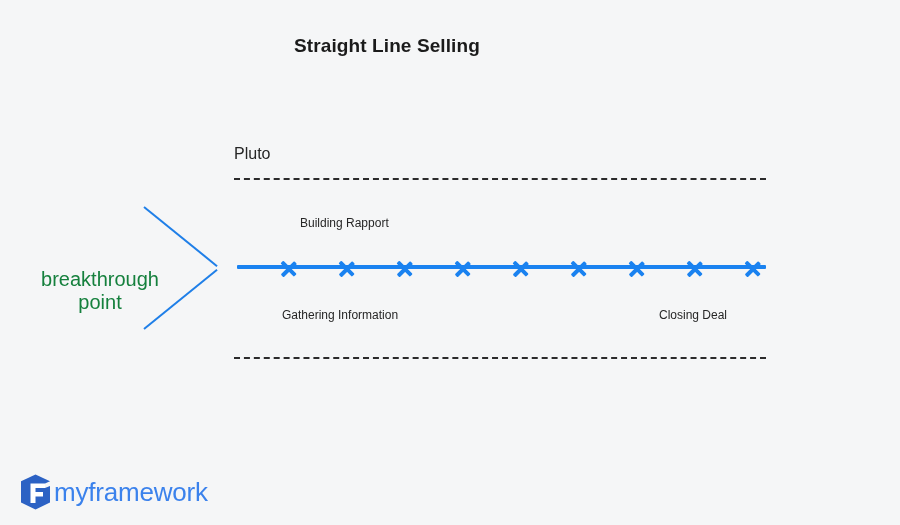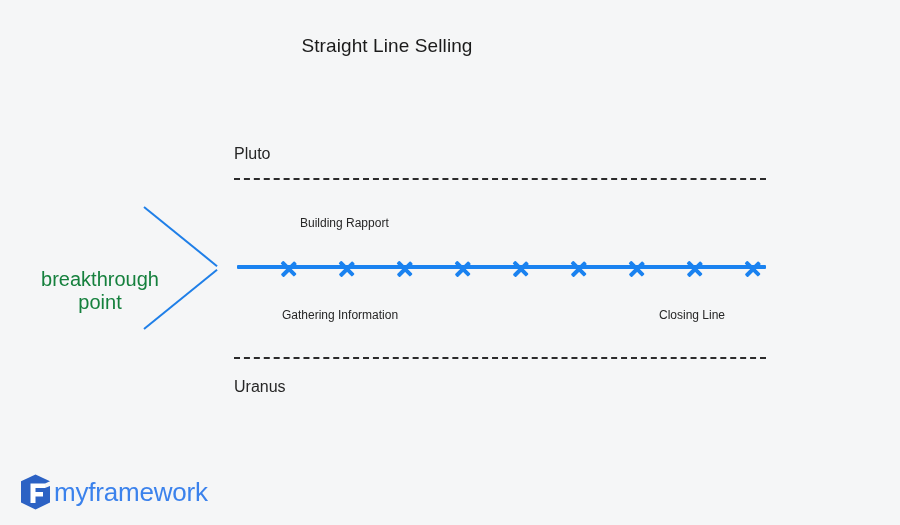--- a/index.html
+++ b/index.html
@@ -20,21 +20,21 @@
   }
 
   
   .title {
     position: absolute;
     top: 35px;
     left: 0;
     width: 774px;
     text-align: center;
     font-size: 19px;
-    font-weight: normal;
+    font-weight: bold;
     color: #1b1b1b;
     letter-spacing: 0.1px;
   }
 
   
   .dashed-line {
     position: absolute;
     left: 234px;
     width: 532px;
     height: 0;
@@ -217,24 +217,23 @@
   <div class="chevron" style="left:688px">
       <span class="up"></span>
       <span class="down"></span>
     </div>
   <div class="chevron" style="left:746px">
       <span class="up"></span>
       <span class="down"></span>
     </div>
 
   <div class="stage-label stage-gathering">Gathering Information</div>
-  <div class="stage-label stage-closing">Closing Line</div>
+  <div class="stage-label stage-closing">Closing Deal</div>
 
   <div class="dashed-line dashed-bottom"></div>
-  <div class="boundary-label label-uranus">Uranus</div>
 
   <div class="logo">
     <svg class="logo-mark" viewBox="0 0 36 38">
       <path d="M17.5 1.5 L32 8.2 L32 29.5 L17.5 36.5 L3 29.5 L3 8.2 Z" fill="#2c62c4"></path>
       <path d="M12.5 10.5 L27 10.5 L27 15 L17.5 15 L17.5 19 L25 19 L25 23.5 L17.5 23.5 L17.5 30 L12.5 30 Z" fill="#ffffff"></path>
       <path d="M27 10.5 L32 8.2 L32 13 L27 15 Z" fill="#f5f6f7"></path>
     </svg>
     <span class="logo-text">myframework</span>
   </div>
 

